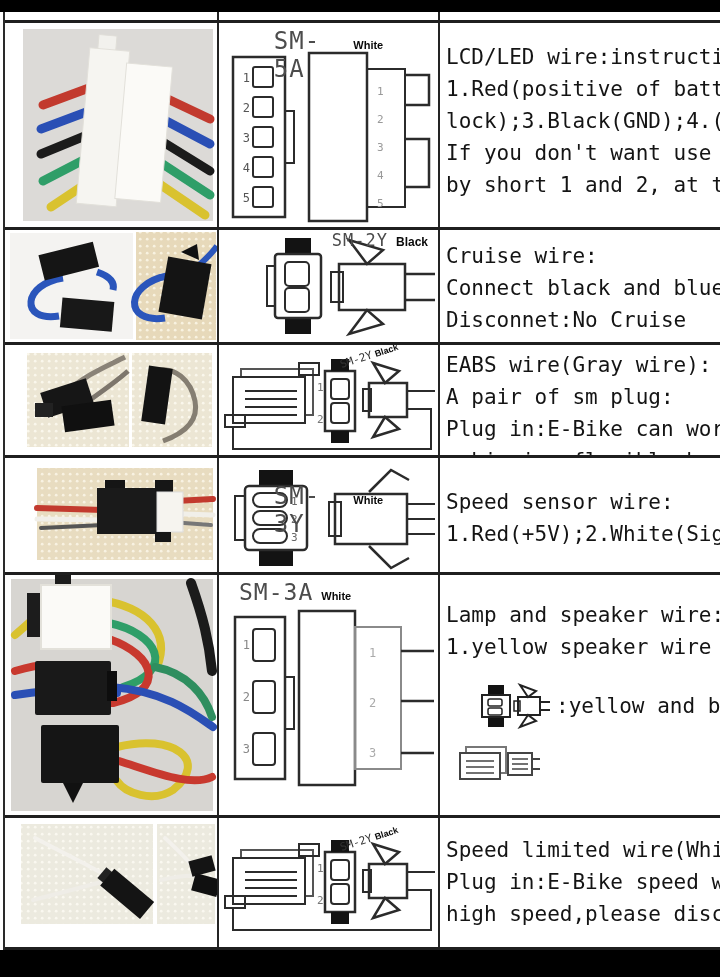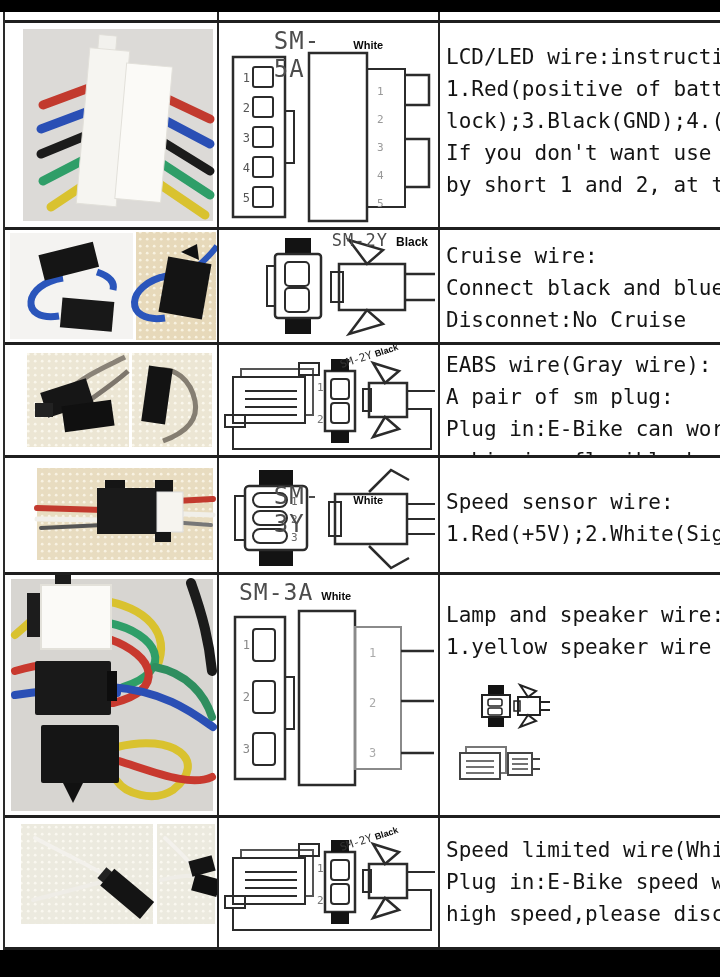--- a/index.html
+++ b/index.html
@@ -363,20 +363,21 @@
               <rect x="8" y="12" width="28" height="22"></rect>
               <rect x="14" y="16" width="14" height="7" rx="2" stroke-width="1.5"></rect>
               <rect x="14" y="25" width="14" height="7" rx="2" stroke-width="1.5"></rect>
               <rect x="44" y="14" width="22" height="18"></rect>
               <rect x="40" y="18" width="6" height="10" stroke-width="1.5"></rect>
               <path d="M54,14 L46,2 L62,8 Z"></path>
               <path d="M54,32 L46,44 L62,38 Z"></path>
               <path d="M66,19 h10 M66,27 h10"></path>
             </g>
           </svg>
+          <span class="line">:yellow and b</span>
         </div>
         <div class="iconline" style="margin-top:14px;margin-left:8px;">
           <svg width="86" height="40">
             <g stroke="#444" fill="none" stroke-width="2">
               <rect x="12" y="4" width="40" height="26" stroke="#777"></rect>
               <rect x="6" y="10" width="40" height="26" fill="#fff"></rect>
               <path d="M12,18 h28 M12,24 h28 M12,30 h28" stroke-width="1.5"></path>
               <rect x="54" y="10" width="24" height="22"></rect>
               <path d="M58,16 h16 M58,21 h16 M58,26 h16" stroke-width="1.5"></path>
               <path d="M78,16 h8 M78,26 h8"></path>

